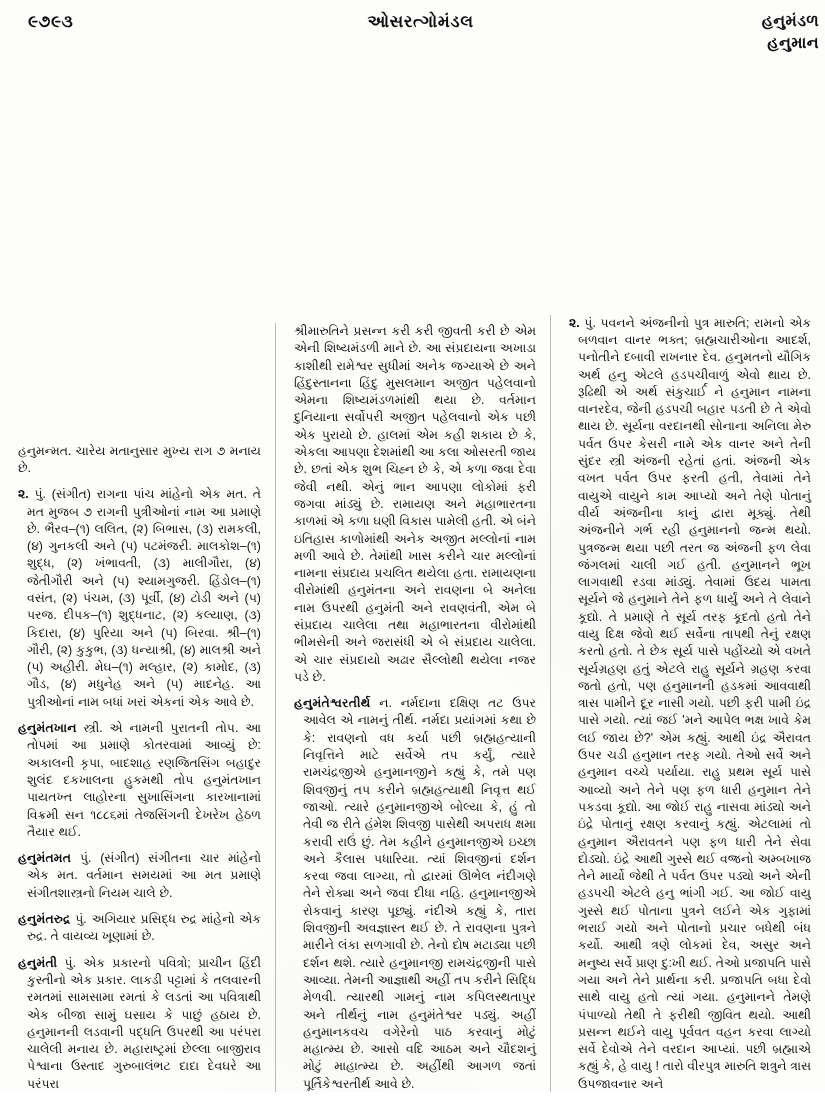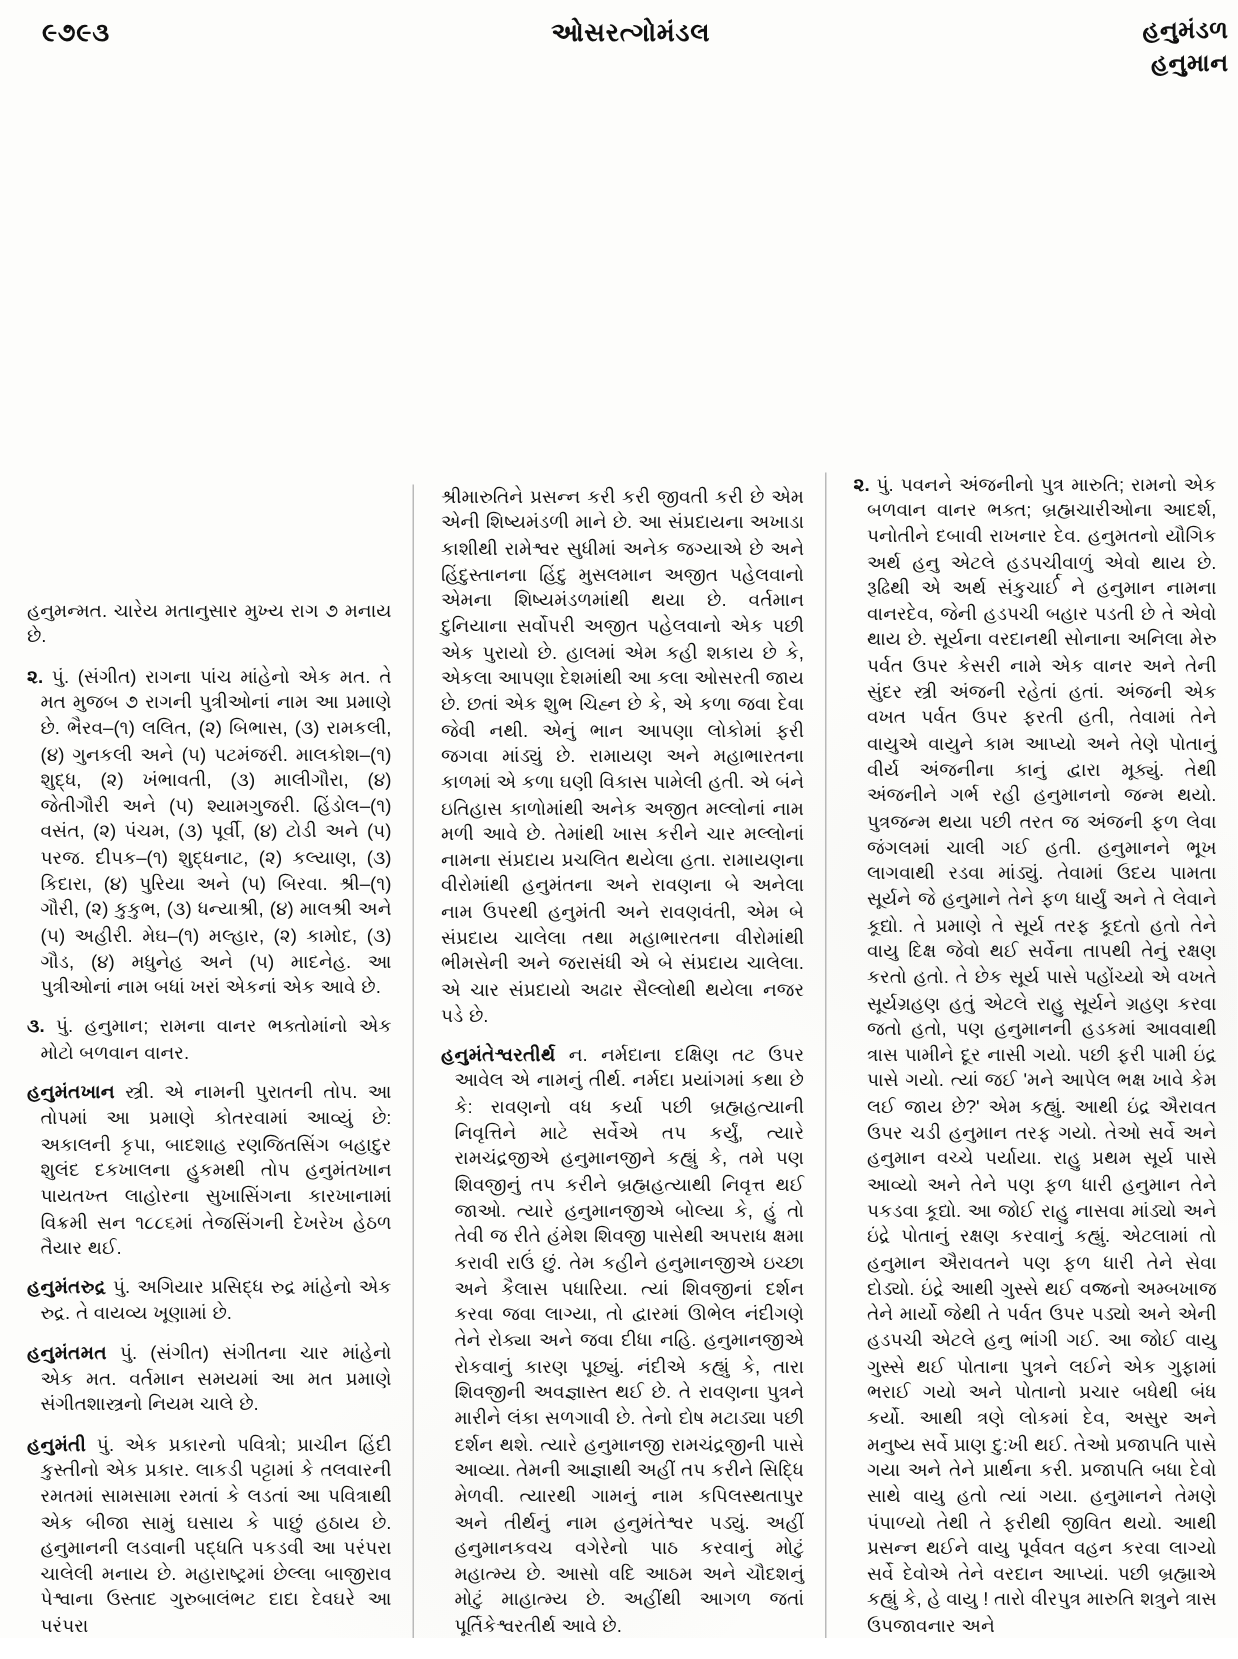--- a/index.html
+++ b/index.html
@@ -143,49 +143,44 @@
 
 
 
       <p class="entry">
         <span class="sense">૨.</span>
         <span>પું.</span>
         <span>(સંગીત)</span>
         <span>રાગના પાંચ માંહેનો એક મત. તે મત મુજબ ૭ રાગની પુત્રીઓનાં નામ આ પ્રમાણે છે. ભૈરવ–(૧) લલિત, (૨) બિભાસ, (૩) રામકલી, (૪) ગુનકલી અને (૫) પટમંજરી. માલકોશ–(૧) શુદ્ધ, (૨) ખંભાવતી, (૩) માલીગૌરા, (૪) જેતીગૌરી અને (૫) શ્યામગુજરી. હિંડોલ–(૧) વસંત, (૨) પંચમ, (૩) પૂર્વી, (૪) ટોડી અને (૫) પરજ. દીપક–(૧) શુદ્ધનાટ, (૨) કલ્યાણ, (૩) કિદારા, (૪) પુરિયા અને (૫) બિરવા. શ્રી–(૧) ગૌરી, (૨) કુકુભ, (૩) ધન્યાશ્રી, (૪) માલશ્રી અને (૫) અહીરી. મેઘ–(૧) મલ્હાર, (૨) કામોદ, (૩) ગૌડ, (૪) મધુનેહ અને (૫) માદનેહ. આ પુત્રીઓનાં નામ બધાં ખરાં એકનાં એક આવે છે.</span>
       </p>
 
-      <p class="entry">
-        <span class="sense">૩.</span>
-        <span>પું.</span>
-        <span>હનુમાન; રામના વાનર ભક્તોમાંનો એક મોટો બળવાન વાનર.</span>
-      </p>
 
       <p class="entry">
         <span class="hw">હનુમંતખાન</span>
         <span>સ્ત્રી.</span>
         <span>એ નામની પુરાતની તોપ. આ તોપમાં આ પ્રમાણે કોતરવામાં આવ્યું છે: અકાલની કૃપા, બાદશાહ રણજિતસિંગ બહાદુર શુલંદ દકખાલના હુકમથી તોપ હનુમંતખાન પાયતખ્ત લાહોરના સુખાસિંગના કારખાનામાં વિક્રમી સન ૧૮૮૬માં તેજસિંગની દેખરેખ હેઠળ તૈયાર થઈ.</span>
       </p>
 
       <p class="entry">
-        <span class="hw">હનુમંતરુદ્ર</span>
-        <span>પું.</span>
-        <span>અગિયાર પ્રસિદ્ધ રુદ્ર માંહેનો એક રુદ્ર. તે વાયવ્ય ખૂણામાં છે.</span>
-      </p>
-
-      <p class="entry">
         <span class="hw">હનુમંતમત</span>
         <span>પું.</span>
         <span>(સંગીત)</span>
         <span>સંગીતના ચાર માંહેનો એક મત. વર્તમાન સમયમાં આ મત પ્રમાણે સંગીતશાસ્ત્રનો નિયમ ચાલે છે.</span>
       </p>
 
       <p class="entry">
+        <span class="hw">હનુમંતરુદ્ર</span>
+        <span>પું.</span>
+        <span>અગિયાર પ્રસિદ્ધ રુદ્ર માંહેનો એક રુદ્ર. તે વાયવ્ય ખૂણામાં છે.</span>
+      </p>
+
+      <p class="entry">
         <span class="hw">હનુમંતી</span>
         <span>પું.</span>
-        <span>એક પ્રકારનો પવિત્રો; પ્રાચીન હિંદી કુસ્તીનો એક પ્રકાર. લાકડી પટ્ટામાં કે તલવારની રમતમાં સામસામા રમતાં કે લડતાં આ પવિત્રાથી એક બીજા સામું ઘસાય કે પાછું હઠાય છે. હનુમાનની લડવાની પદ્ધતિ પકડવી આ પરંપરા ચાલેલી મનાય છે. મહારાષ્ટ્રમાં છેલ્લા બાજીરાવ પેશ્વાના ઉસ્તાદ ગુરુબાલંભટ દાદા દેવઘરે આ પરંપરા</span>
+        <span>એક પ્રકારનો પવિત્રો; પ્રાચીન હિંદી કુસ્તીનો એક પ્રકાર. લાકડી પટ્ટામાં કે તલવારની રમતમાં સામસામા રમતાં કે લડતાં આ પવિત્રાથી એક બીજા સામું ઘસાય કે પાછું હઠાય છે. હનુમાનની લડવાની પદ્ધતિ ઉપરથી આ પરંપરા ચાલેલી મનાય છે. મહારાષ્ટ્રમાં છેલ્લા બાજીરાવ પેશ્વાના ઉસ્તાદ ગુરુબાલંભટ દાદા દેવઘરે આ પરંપરા</span>
       </p>
 
     </div>
 
     <div class="col middle">
 
       <p class="para">
         <span>શ્રીમારુતિને પ્રસન્ન કરી કરી જીવતી કરી છે એમ એની શિષ્યમંડળી માને છે. આ સંપ્રદાયના અખાડા કાશીથી રામેશ્વર સુધીમાં અનેક જગ્યાએ છે અને હિંદુસ્તાનના હિંદુ મુસલમાન અજીત પહેલવાનો એમના શિષ્યમંડળમાંથી થયા છે. વર્તમાન દુનિયાના સર્વોપરી અજીત પહેલવાનો એક પછી એક પુરાયો છે. હાલમાં એમ કહી શકાય છે કે, એકલા આપણા દેશમાંથી આ કલા ઓસરતી જાય છે. છતાં એક શુભ ચિહ્ન છે કે, એ કળા જવા દેવા જેવી નથી. એનું ભાન આપણા લોકોમાં ફરી જગવા માંડ્યું છે. રામાયણ અને મહાભારતના કાળમાં એ કળા ઘણી વિકાસ પામેલી હતી. એ બંને ઇતિહાસ કાળોમાંથી અનેક અજીત મલ્લોનાં નામ મળી આવે છે. તેમાંથી ખાસ કરીને ચાર મલ્લોનાં નામના સંપ્રદાય પ્રચલિત થયેલા હતા. રામાયણના વીરોમાંથી હનુમંતના અને રાવણના બે અનેલા નામ ઉપરથી હનુમંતી અને રાવણવંતી, એમ બે સંપ્રદાય ચાલેલા તથા મહાભારતના વીરોમાંથી ભીમસેની અને જરાસંધી એ બે સંપ્રદાય ચાલેલા. એ ચાર સંપ્રદાયો અઢાર સૈલ્લોથી થયેલા નજર પડે છે.</span>
       </p>
 

